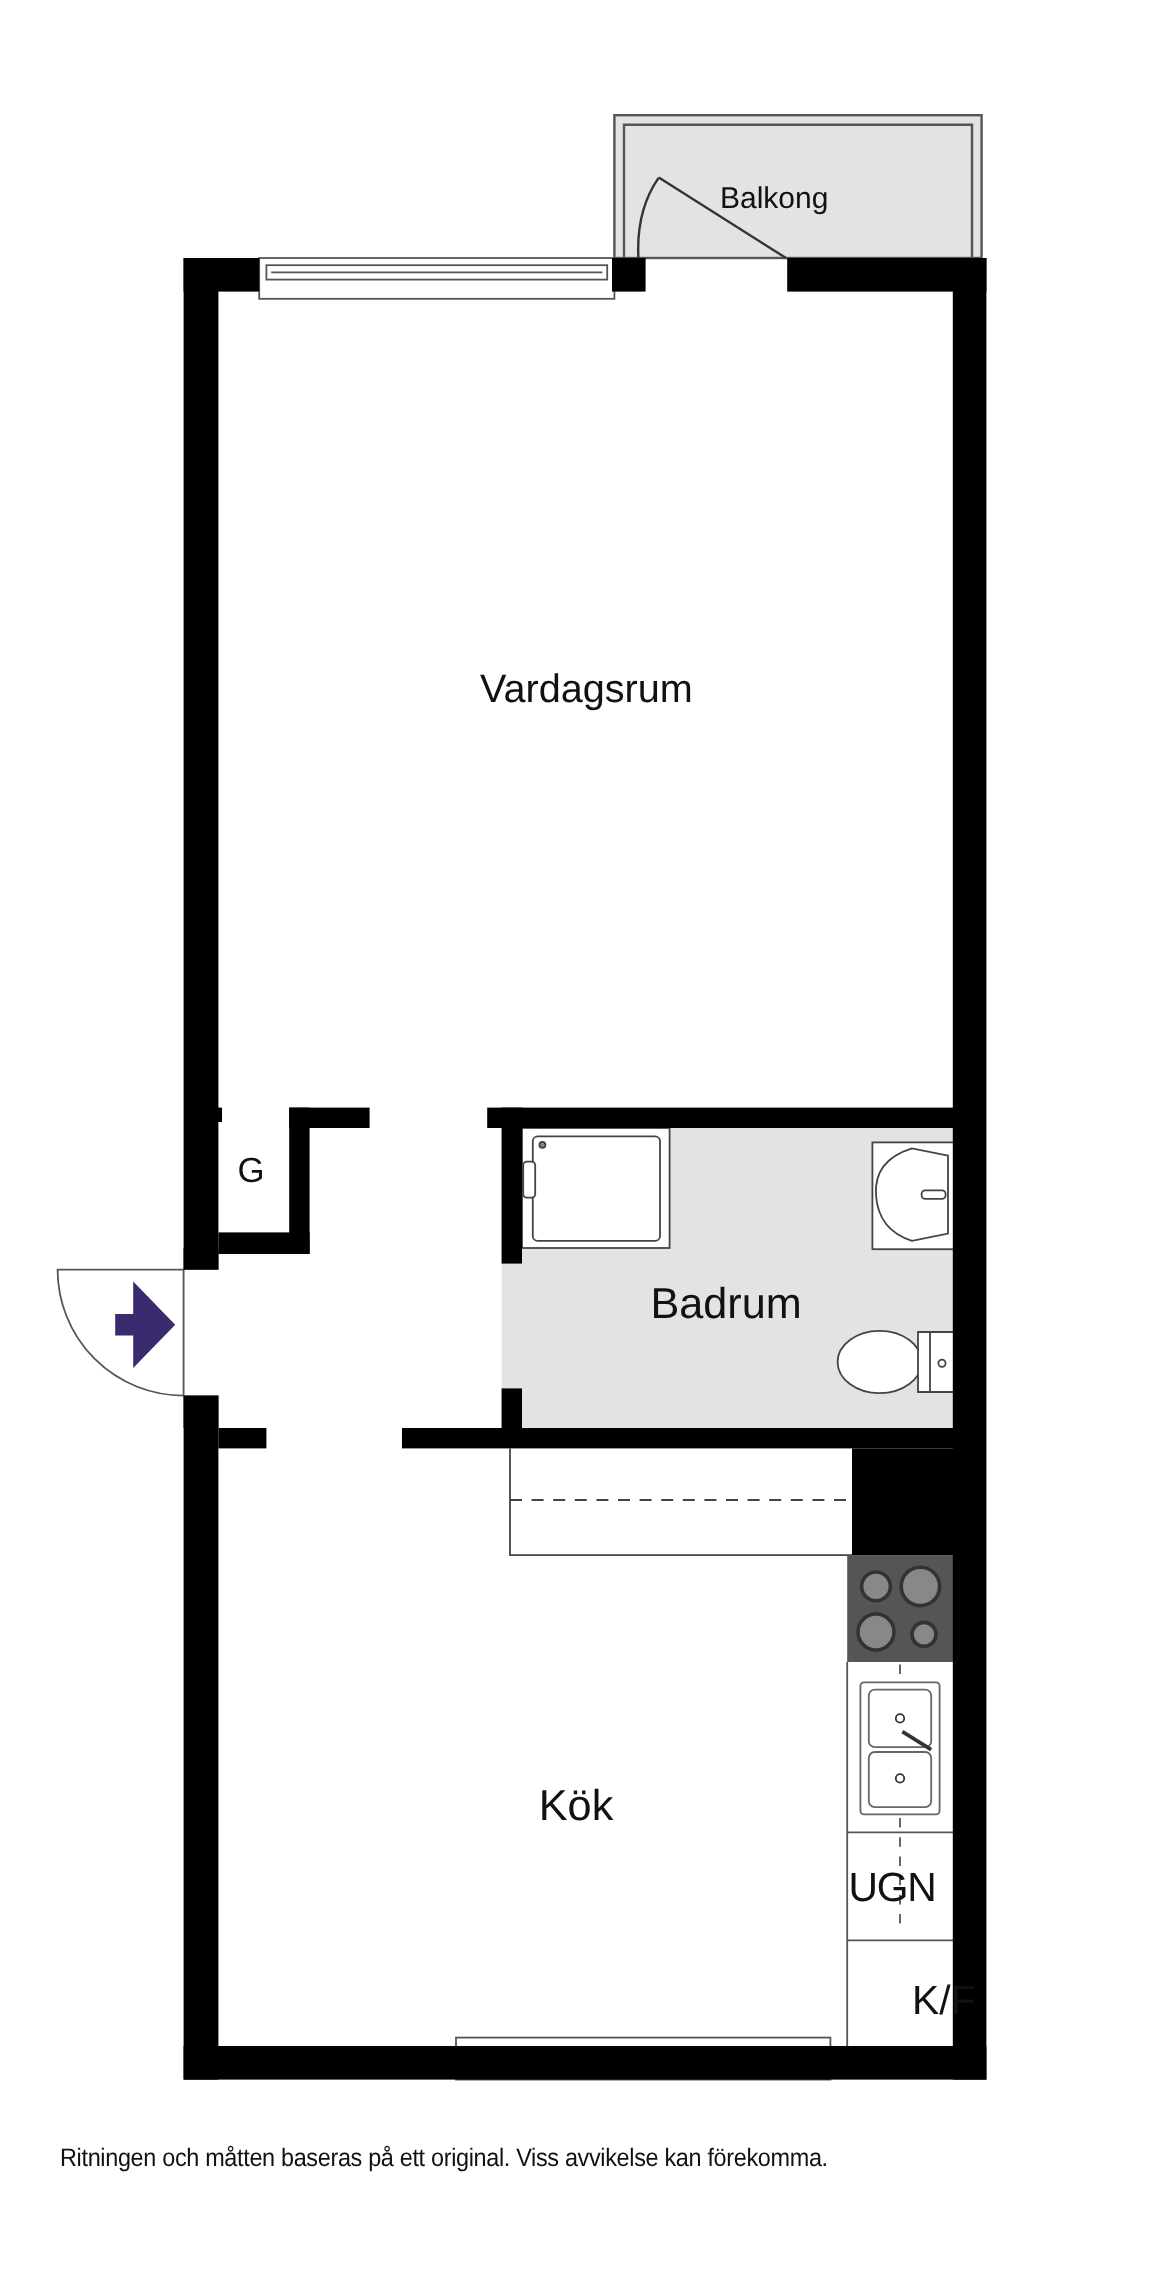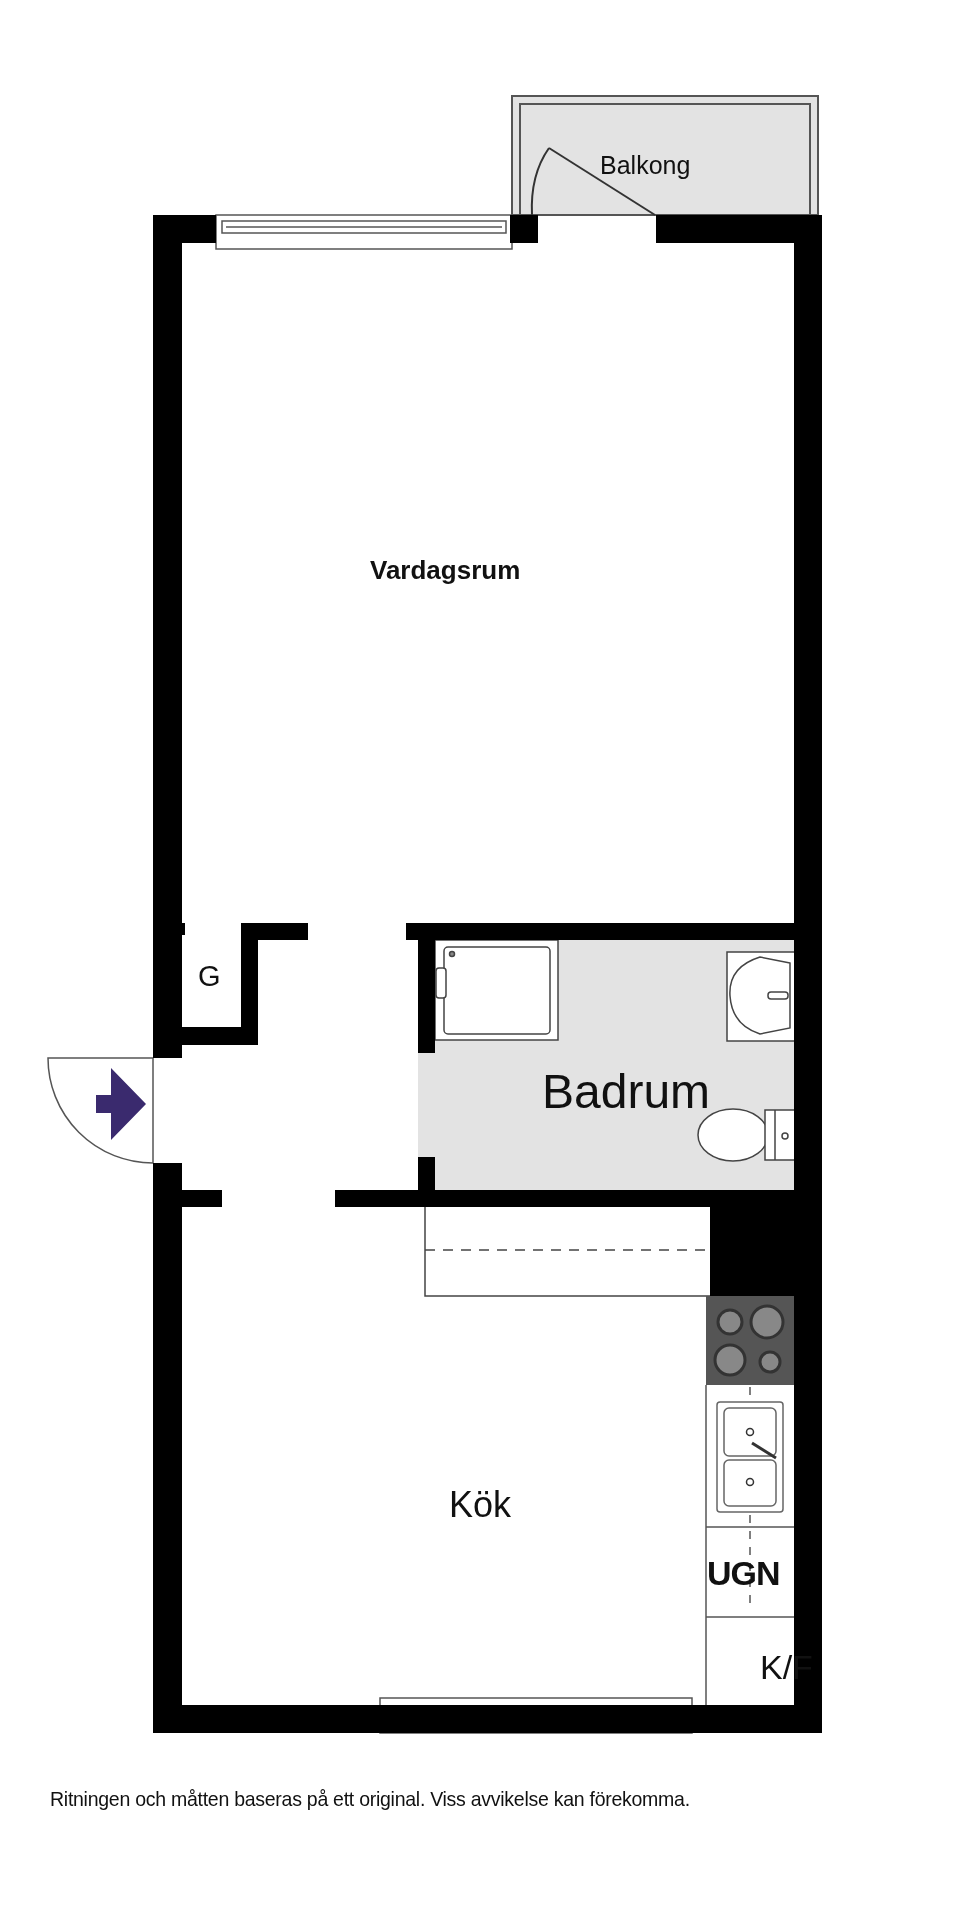--- a/index.html
+++ b/index.html
@@ -113,20 +113,20 @@
 
 <div class="wall" style="left:406px;top:923px;width:389px;height:17px;"></div>
 <div class="wall" style="left:418px;top:923px;width:17px;height:130px;"></div>
 <div class="wall" style="left:418px;top:1157px;width:17px;height:33px;"></div>
 
 <div class="wall" style="left:182px;top:1190px;width:40px;height:17px;"></div>
 <div class="wall" style="left:335px;top:1190px;width:460px;height:17px;"></div>
 <div class="wall" style="left:710px;top:1207px;width:85px;height:89px;"></div>
 
 <div class="label" style="left:600px;top:138px;font-size:25px;margin-top:15px;">Balkong</div>
-<div class="label" style="left:370px;top:557px;font-size:26px;font-weight:bold;">Vardagsrum</div>
+<div class="label" style="left:400px;top:557px;font-size:33px;">Vardagsrum</div>
 <div class="label" style="left:198px;top:962px;font-size:29px;">G</div>
-<div class="label" style="left:542px;top:1068px;font-size:48px;">Badrum</div>
+<div class="label" style="left:542px;top:1068px;font-size:36px;">Badrum</div>
 <div class="label" style="left:410px;top:1487px;font-size:36px;margin-left:39px;">Kök</div>
-<div class="label" style="left:707px;top:1556px;font-size:34px;letter-spacing:-1px;font-weight:bold;">UGN</div>
+<div class="label" style="left:707px;top:1556px;font-size:34px;letter-spacing:-1px;">UGN</div>
 <div class="label" style="left:720px;top:1650px;font-size:34px;margin-left:40px;">K/F</div>
 
 <div class="footer">Ritningen och måtten baseras på ett original. Viss avvikelse kan förekomma.</div>
 
 </body></html>

